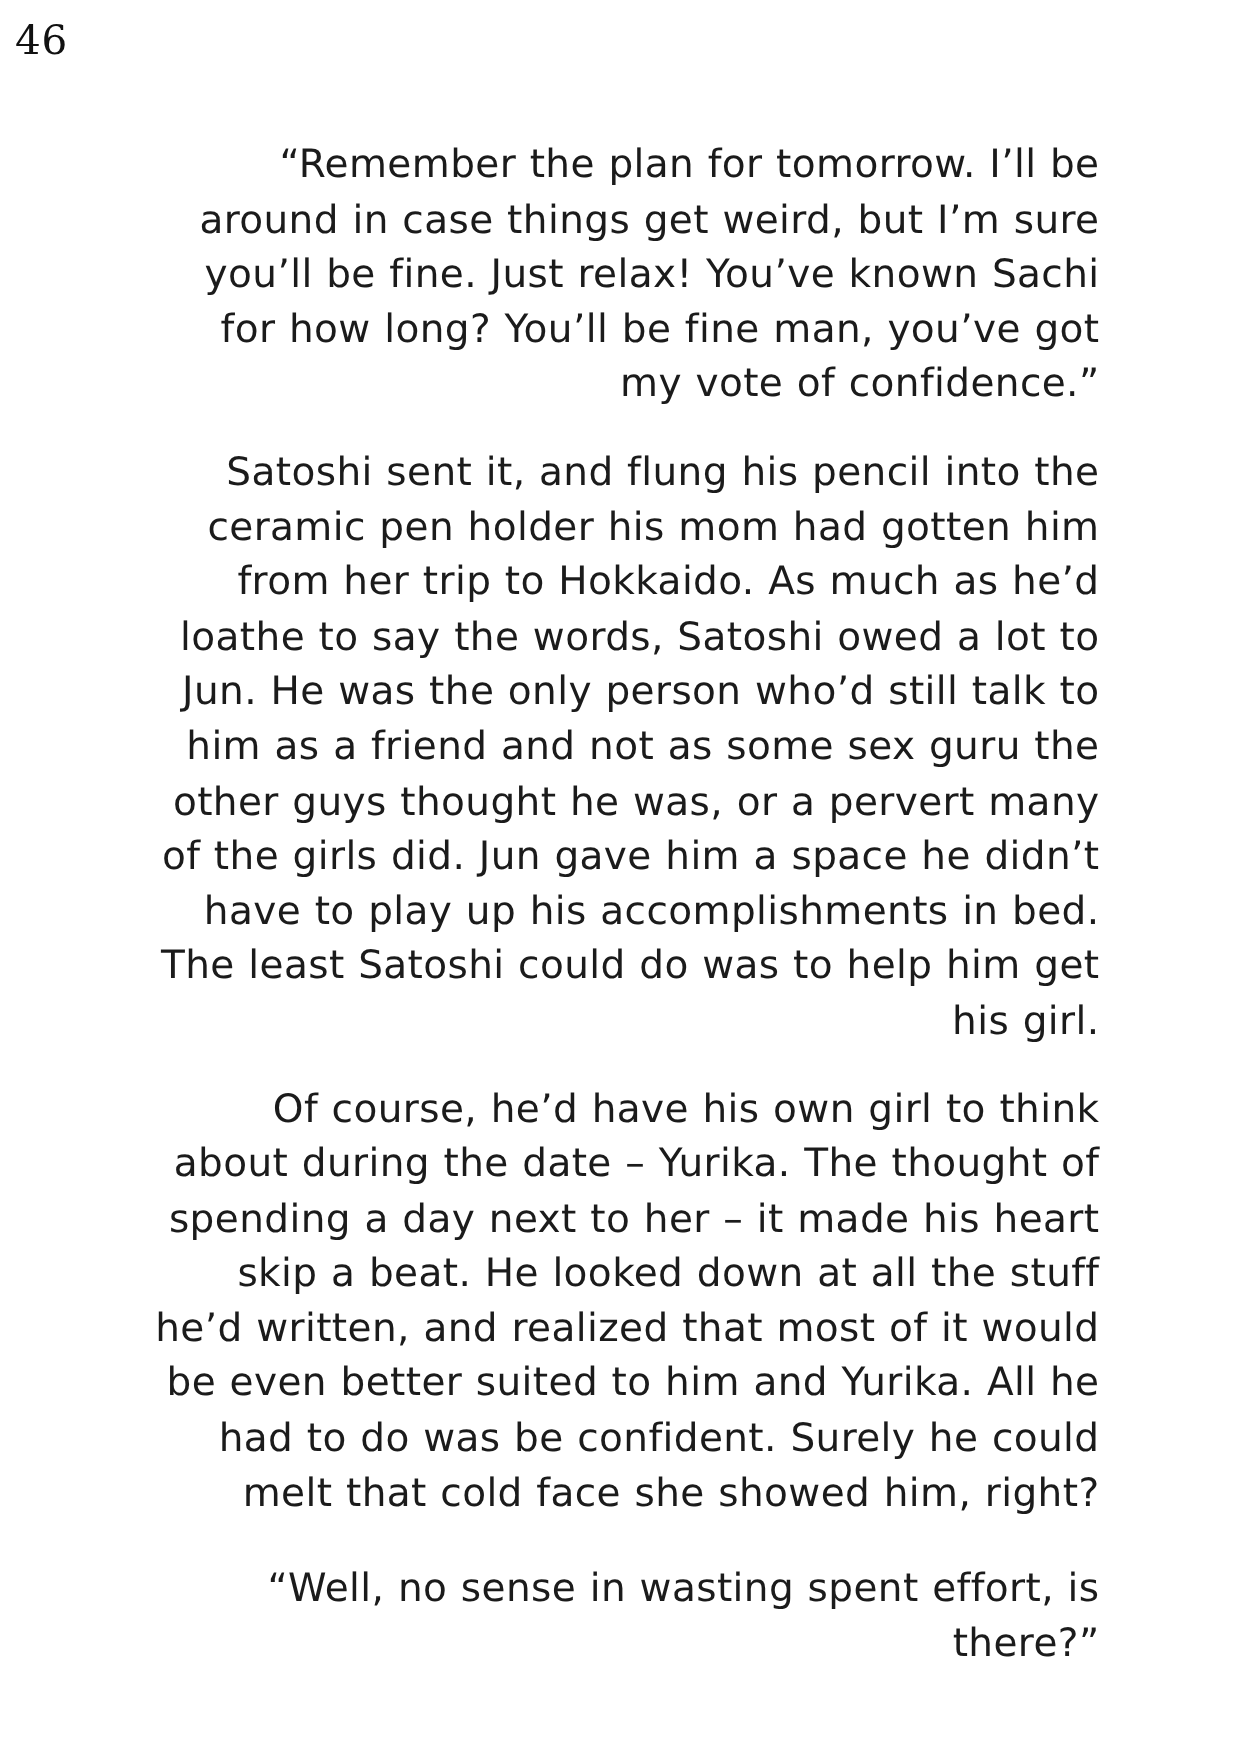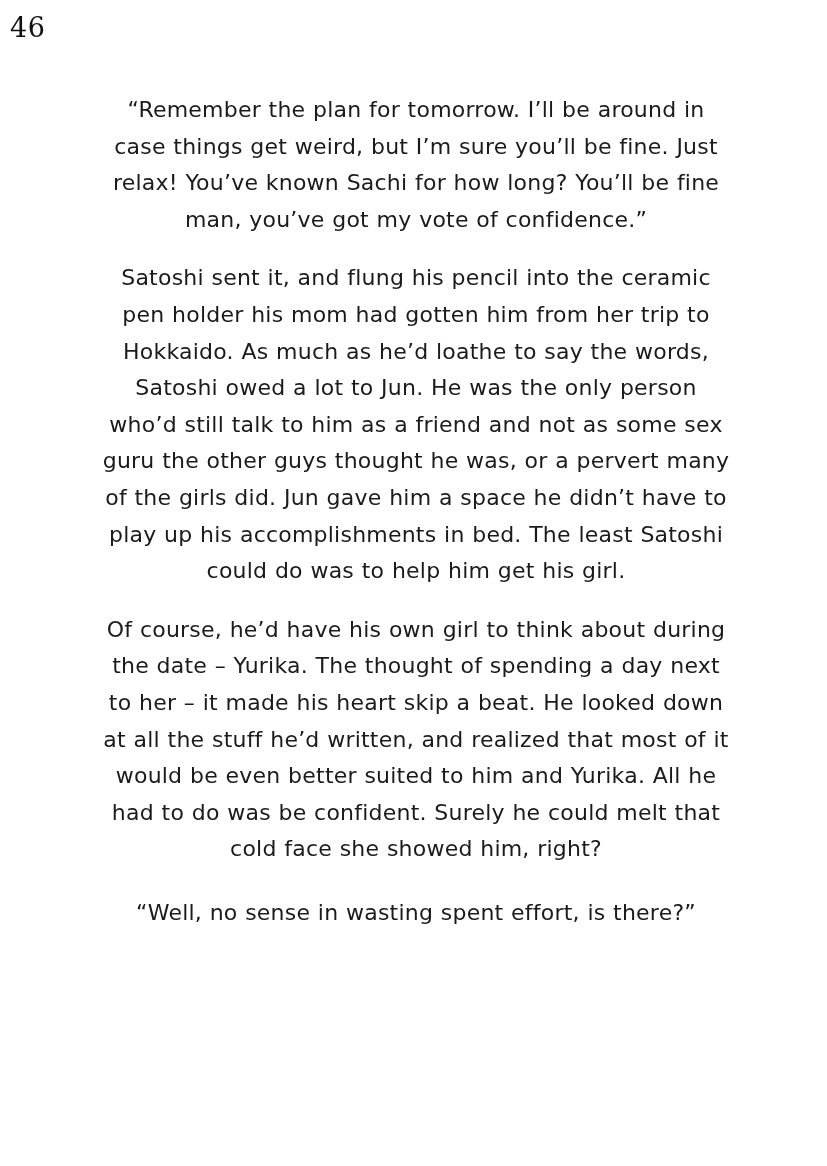--- a/index.html
+++ b/index.html
@@ -27,25 +27,25 @@
     color: #111111;
     letter-spacing: 0.5px;
   }
   .text-column {
     position: absolute;
     left: 99px;
     top: 92px;
     width: 634px;
   }
   .para {
-    font-size: 22px;
+    font-size: 26px;
     line-height: 36.6px;
     margin: 0 0 22px 0;
     color: #1b1b1b;
-    text-align: center;
+    text-align: right;
     letter-spacing: 0.01em;
     word-spacing: 0.02em;
     hyphens: none;
   }
   .para:last-child {
     margin-bottom: 0;
     margin-top: 27px;
   }
 </style>
 </head>

